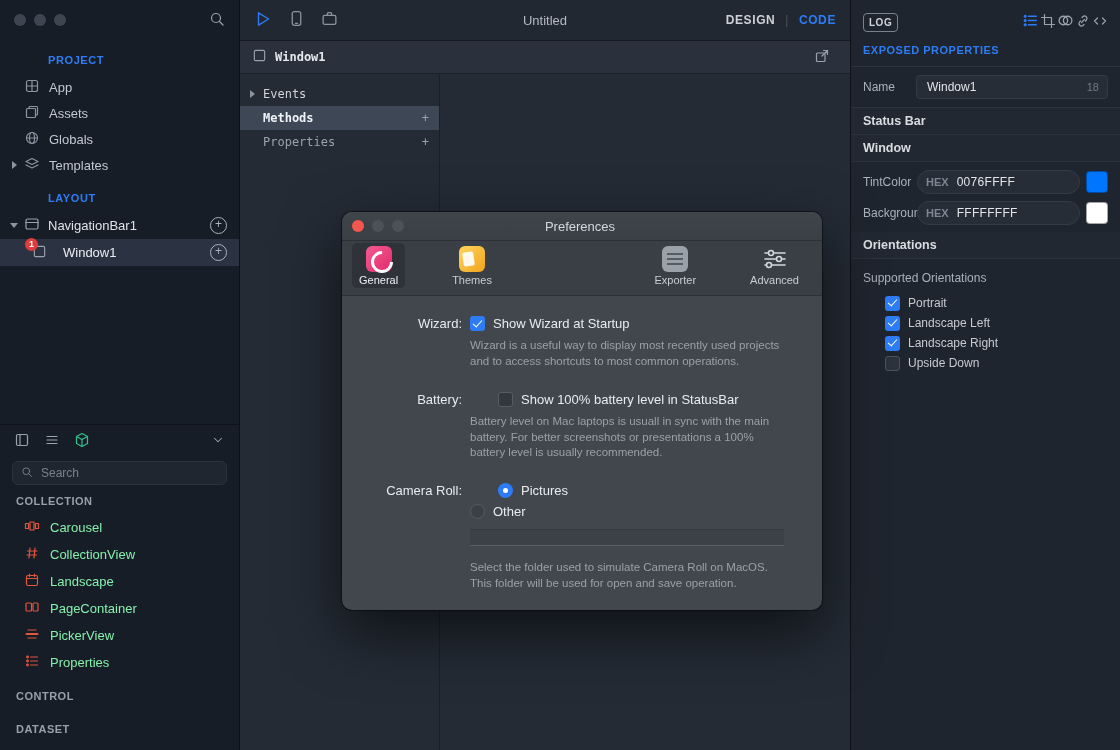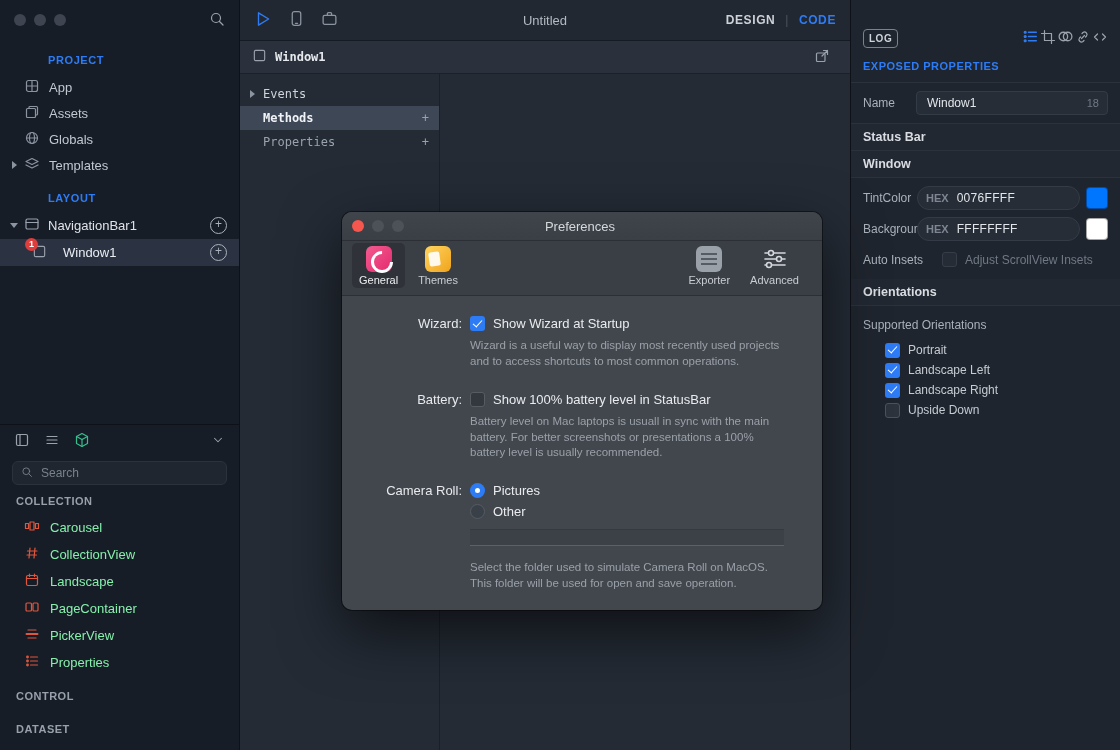--- a/index.html
+++ b/index.html
@@ -57,21 +57,21 @@
   .tree-row{height:24px;display:flex;align-items:center;padding:0 10px;font-family:"DejaVu Sans Mono",monospace;font-size:12px;color:#cfd4da;}
   .tree-row .tri{width:0;height:0;border-left:5px solid #8b94a1;border-top:4px solid transparent;border-bottom:4px solid transparent;margin-right:8px;}
   .tree-row.sel{background:#3e4755;color:#f0f3f7;font-weight:bold;}
   .tree-row .plus{margin-left:auto;color:#9aa2ad;font-weight:normal;}
   .tree-row .pad{width:13px;flex:none;}
   .tree-row.dim{color:#9aa2ad;}
   .canvas{flex:1;background:#242b35;}
 
   
   .inspector{position:absolute;left:850px;top:0;width:270px;height:750px;background:#1f252e;border-left:1px solid #0e1118;box-sizing:border-box;display:flex;flex-direction:column;}
-  .in-top{height:44px;display:flex;align-items:center;padding:0 12px;gap:1px;flex:none;margin-top:16px;}
+  .in-top{height:44px;display:flex;align-items:center;padding:0 12px;gap:1px;flex:none;}
   .log-btn{border:1px solid #7a828d;border-radius:4px;color:#cfd4da;font-size:10px;font-weight:bold;padding:3px 5px;letter-spacing:.5px;}
   .in-top .spacer{flex:1;}
   .in-top .ic{color:#9aa2ad;}
   .in-top .ic.act{color:#2e7cf5;}
   .exp-h{font-size:11px;font-weight:bold;letter-spacing:.5px;color:#2e7cf5;padding:0 12px 10px;border-bottom:1px solid #2b323c;flex:none;}
   .name-row{height:40px;display:flex;align-items:center;padding:0 12px;border-bottom:1px solid #2b323c;flex:none;}
   .in-label{color:#aab1ba;font-size:12px;}
   .name-field{margin-left:auto;width:192px;height:24px;background:#262d37;border:1px solid #333b46;border-radius:4px;display:flex;align-items:center;padding:0 8px;box-sizing:border-box;}
   .name-field input{background:transparent;border:none;outline:none;color:#e2e6ea;font-size:12px;width:130px;font-family:"Liberation Sans",sans-serif;}
   .name-count{margin-left:auto;color:#707986;font-size:11px;}
@@ -94,21 +94,21 @@
   .sup-lbl{padding:12px 12px 8px;color:#aab1ba;font-size:12px;flex:none;}
   .or-row{height:20px;display:flex;align-items:center;gap:8px;padding-left:34px;flex:none;color:#c6cbd2;font-size:12px;}
 
   
   .prefs{position:absolute;left:342px;top:212px;width:480px;height:398px;background:#42474e;border-radius:10px;box-shadow:0 22px 60px rgba(0,0,0,.6),0 0 0 1px rgba(0,0,0,.45);overflow:hidden;}
   .pf-title{height:28px;background:linear-gradient(#40454c,#3a3f46);border-bottom:1px solid #2c3036;display:flex;align-items:center;padding:0 10px;position:relative;}
   .pf-title .t{position:absolute;left:0;right:4px;text-align:center;color:#d4d7db;font-size:13px;pointer-events:none;}
   .pl{width:12px;height:12px;border-radius:50%;margin-right:8px;flex:none;z-index:2;}
   .pl.close{background:#f5564d;}
   .pl.gray{background:#4d5158;}
-  .pf-toolbar{height:52px;background:#3a3f46;border-bottom:1px solid #2c3036;display:flex;align-items:flex-start;padding:2px 10px 0;}
+  .pf-toolbar{height:52px;background:#3a3f46;border-bottom:1px solid #2c3036;display:flex;align-items:flex-start;padding:2px 10px 0;gap:34px;}
   .tab{display:flex;flex-direction:column;align-items:center;padding:3px 7px 2px;border-radius:5px;margin-right:6px;}
   .tab.sel{background:#2f3339;}
   .tab .lbl{font-size:11px;color:#c9cdd2;margin-top:2px;}
   .tab.sel .lbl{color:#eceef1;}
   .tab-ic{width:26px;height:26px;border-radius:6px;position:relative;flex:none;}
   .ti-general{background:linear-gradient(135deg,#f25b8f,#e42a6e);}
   .ti-general:after{content:"";position:absolute;left:5px;top:5px;width:16px;height:16px;border-radius:50%;border:3.5px solid #fff;border-top-color:transparent;transform:rotate(45deg);}
   .ti-themes{background:linear-gradient(135deg,#ffd45e,#f0a41d);}
   .ti-themes:after{content:"";position:absolute;left:4px;top:6px;width:11px;height:14px;background:#fff;border-radius:2px;transform:rotate(-8deg);opacity:.9;}
   .ti-exporter{background:#9ba1a9;}
@@ -122,21 +122,21 @@
   .pcb{width:15px;height:15px;border-radius:3px;position:relative;flex:none;box-sizing:border-box;}
   .pcb.on{background:#2e7cf5;}
   .pcb.on:after{content:"";position:absolute;left:4.5px;top:1.5px;width:4px;height:8px;border:solid #fff;border-width:0 1.8px 1.8px 0;transform:rotate(42deg);}
   .pcb.off{background:#33383f;border:1px solid #565c64;}
   .rd{width:15px;height:15px;border-radius:50%;position:relative;flex:none;box-sizing:border-box;}
   .rd.on{background:#2e7cf5;}
   .rd.on:after{content:"";position:absolute;left:5px;top:5px;width:5px;height:5px;border-radius:50%;background:#fff;}
   .rd.off{background:#3a4048;border:1px solid #565c64;}
   .pf-desc{margin:7px 0 0 128px;width:318px;color:#9aa0a8;font-size:11.5px;line-height:1.38;}
   .pf-field{margin:10px 0 0 128px;width:314px;height:15px;background:#3c4147;border-bottom:1px solid #5b6168;border-top:1px solid #36393f;}
-  .mt22{margin-top:22px;}
+  .mt22{margin-top:22px;gap:28px;}
   .mt6{margin-top:6px;}
   .mt14{margin-top:14px;}
 </style>
 </head>
 <body>
 
 <div class="app">
 
   <aside class="sidebar">
     <div class="sb-top">
@@ -407,27 +407,20 @@
 
     <div class="prop-row">
       <span class="in-label">Background</span>
       <span class="hex-field">
         <span class="hex-tag">HEX</span>
         <span class="hex-val">FFFFFFFF</span>
       </span>
       <span class="swatch sw-bg"></span>
     </div>
 
-    <div class="prop-row">
-      <span class="in-label" style="width:70px;">Auto Insets</span>
-      <span class="ins-opt">
-        <span class="cb off dim"></span>
-        <span class="lbl">Adjust ScrollView Insets</span>
-      </span>
-    </div>
 
     <div class="sec-row" style="margin-top:4px;">Orientations</div>
 
     <div class="sup-lbl">Supported Orientations</div>
 
     <div class="or-row">
       <span class="cb on"></span>
       <span>Portrait</span>
     </div>
     <div class="or-row">

